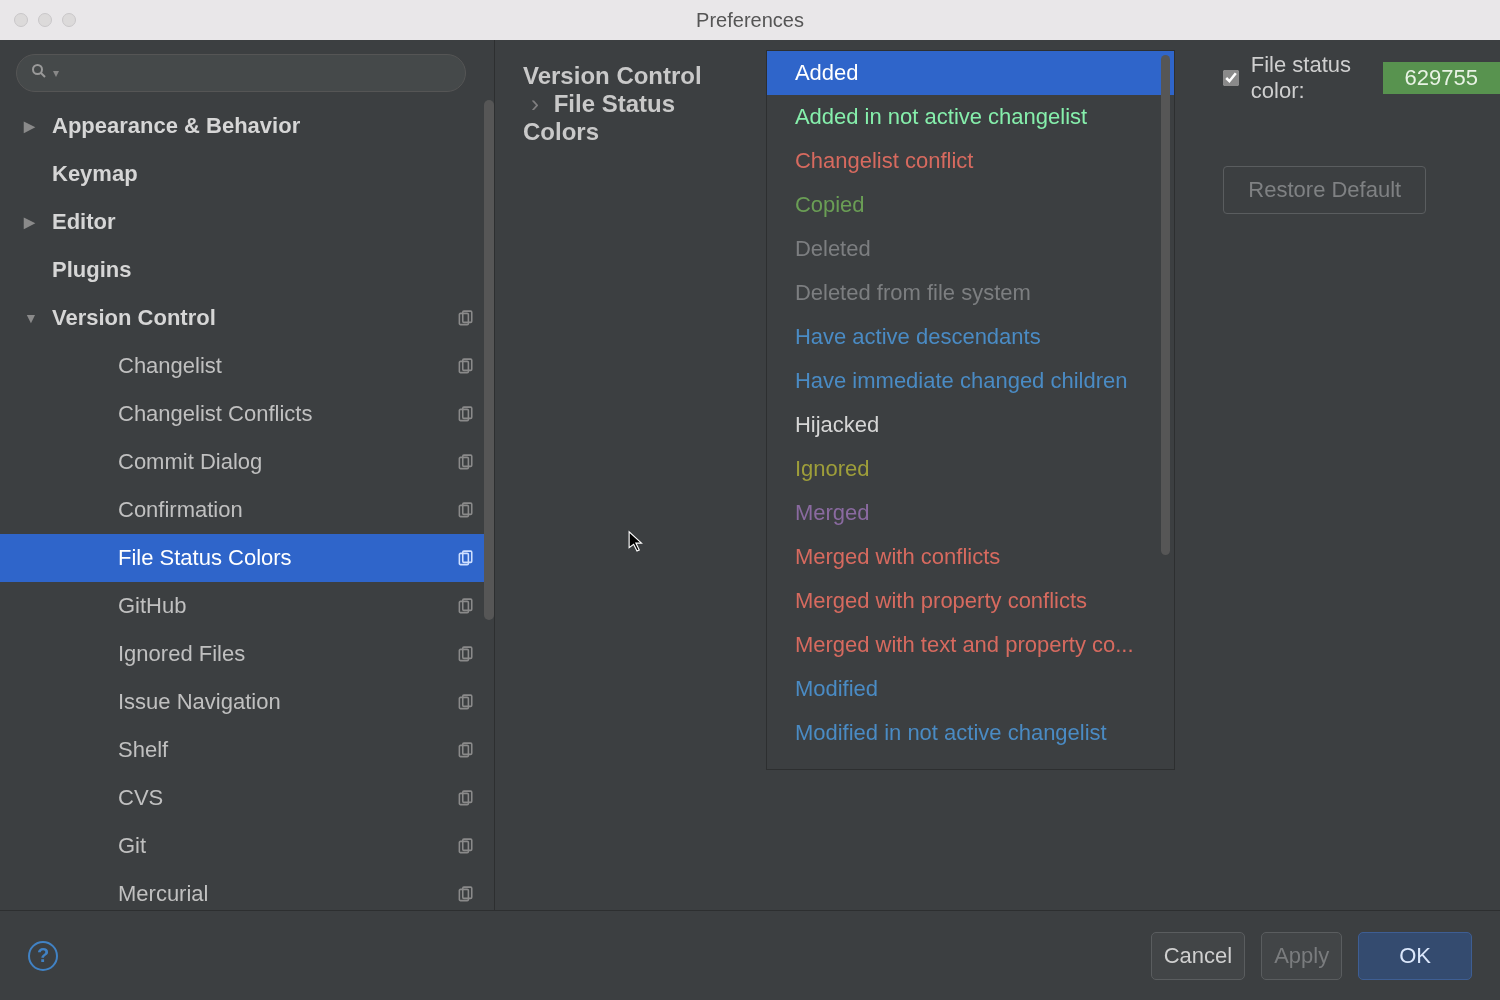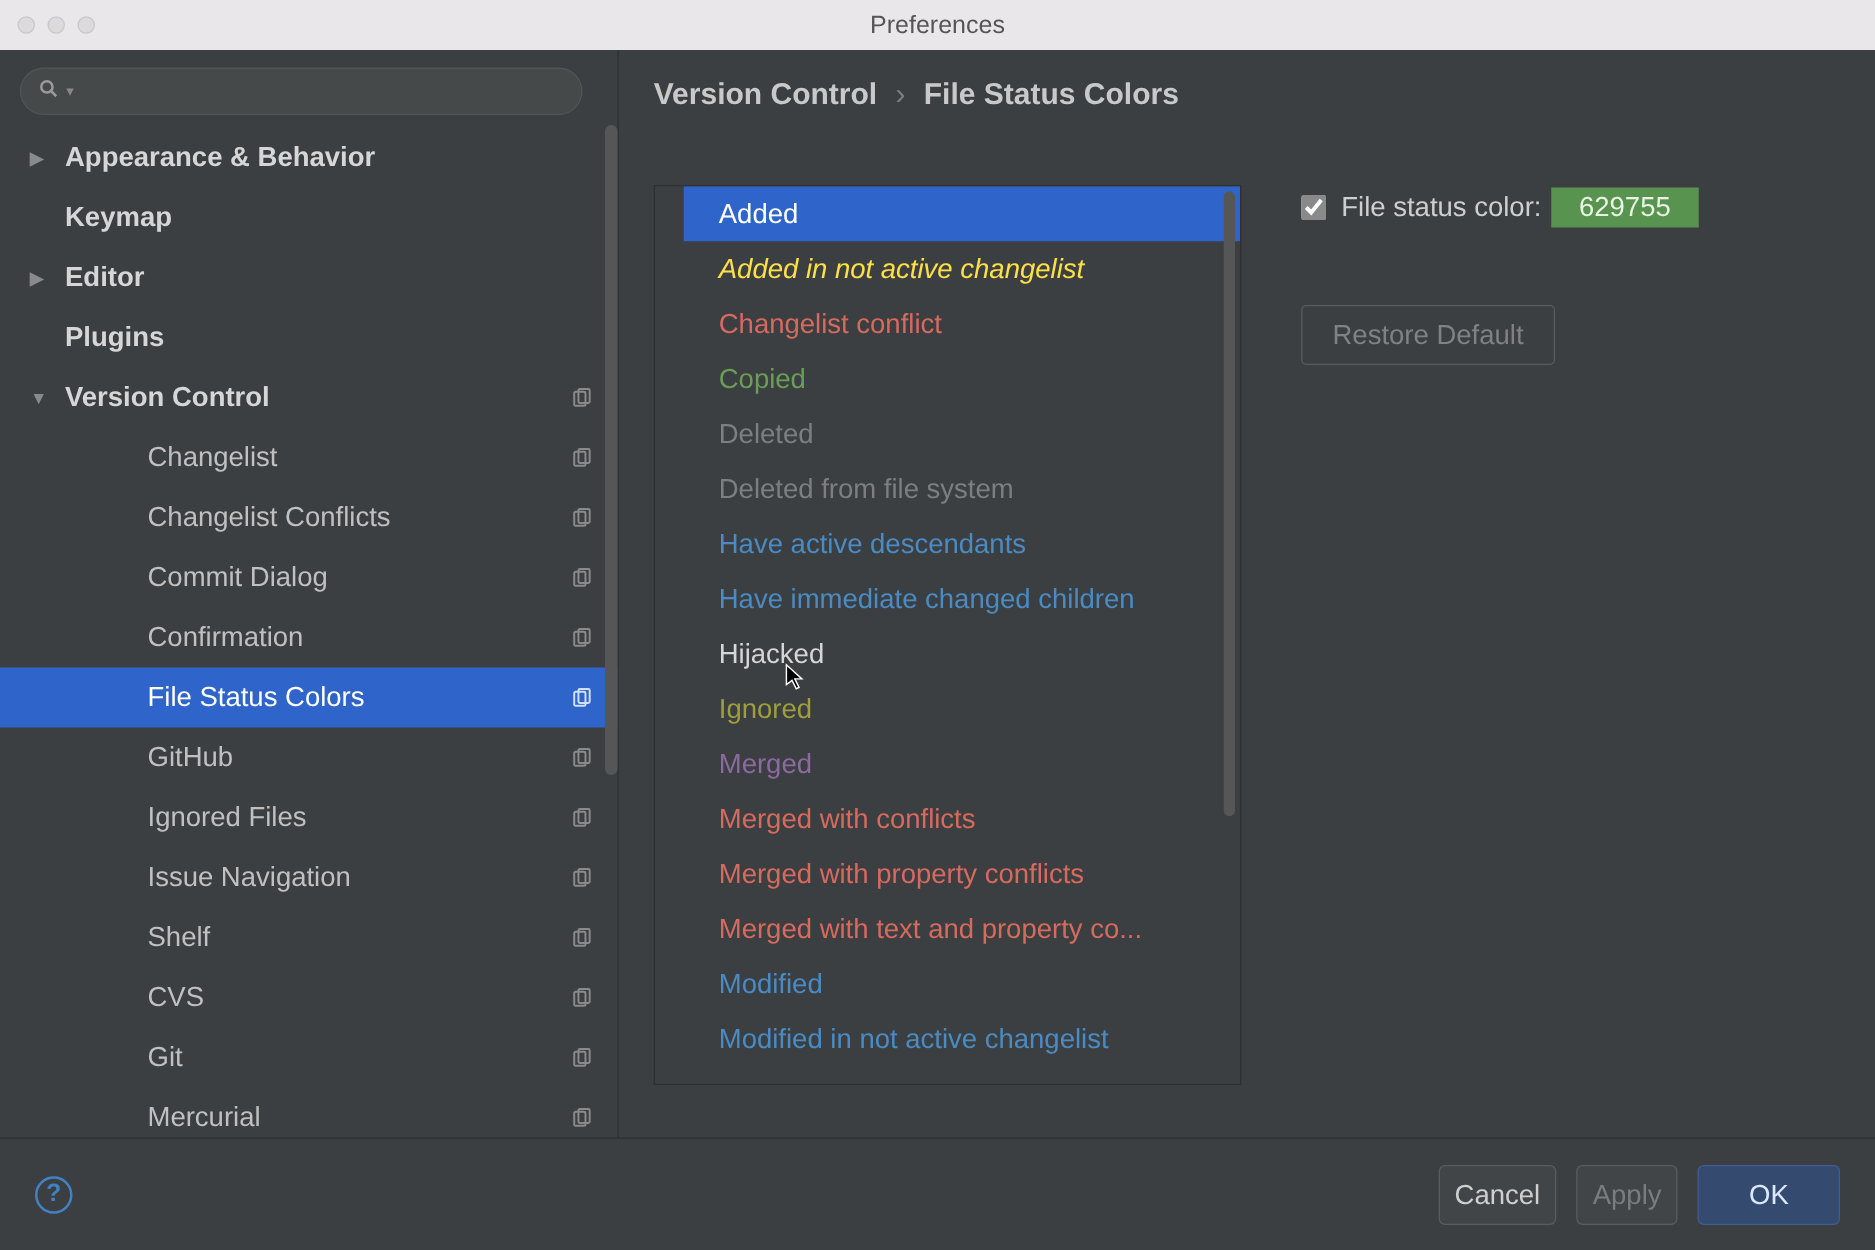--- a/index.html
+++ b/index.html
@@ -17,27 +17,27 @@
   .tree { overflow:hidden; }
   .row { display:flex; align-items:center; height:48px; font-size:22px; color:#c0c0c0; padding-left:24px; padding-right:18px; cursor:default; }
   .row .disc { width:28px; display:inline-block; color:#8a8a8a; font-size:14px; }
   .row.bold { font-weight:700; color:#d6d6d6; }
   .row .lbl { flex:1; }
   .row .copy { width:20px; height:20px; color:#7a7a7a; }
   .row.indent2 { padding-left:90px; }
   .row.selected { background:#2f65ca; color:#ffffff; }
   .row.selected .copy svg { stroke:#cfe0ff; }
   .vscroll-sb { position:absolute; right:0; top:60px; width:10px; height:520px; background:#565656; border-radius:5px; }
-  .content { flex:1; display:flex; flex-direction:column; padding:10px 0 0 0;gap:38px; }
+  .content { flex:1; display:flex; padding:10px 0 0 0; }
   .breadcrumb { font-size:24px; font-weight:700; color:#c9c9c9; padding:12px 28px 20px 28px; }
   .breadcrumb .sep { color:#807f80; padding:0 8px; font-weight:400; }
   .panels { display:flex; padding-left:28px; }
   .listpane { width:470px; position:relative; }
   .statuslist { background:#3c3f41; border:1px solid #2d2f30; height:720px; overflow:hidden; position:relative; }
-  .statuslist .item { height:44px; display:flex; align-items:center; padding-left:28px; font-size:22px; white-space:nowrap; overflow:hidden; text-overflow:ellipsis;margin-left:23px; }
+  .statuslist .item { height:44px; display:flex; align-items:center; padding-left:28px; font-size:22px; white-space:nowrap; overflow:hidden; text-overflow:ellipsis; }
   .statuslist .item.sel { background:#2f65ca !important; color:#ffffff !important; }
   .list-scroll { position:absolute; right:4px; top:4px; width:9px; height:500px; background:#565656; border-radius:5px; }
   .right { padding-left:48px; padding-top:2px; }
   .chkrow { display:flex; align-items:center; font-size:22px; color:#cfcfcf; }
   .chkrow input { width:20px; height:20px; margin-right:12px; accent-color:#8a8a8a; }
   .swatch { margin-left:8px; background:#58934f; color:#e8f3e4; padding:3px 22px; font-size:22px; font-family:inherit; }
   .restore { margin-top:62px; border:1px solid #5a5d5f; background:transparent; color:#7f8183; font-size:22px; padding:10px 24px; border-radius:4px; }
   .footer { height:90px; border-top:1px solid #2d2f30; display:flex; align-items:center; padding:0 28px; }
   .help { width:30px; height:30px; border:2px solid #4182c4; color:#4182c4; border-radius:50%; display:flex; align-items:center; justify-content:center; font-size:20px; font-weight:700; }
   .spacer { flex:1; }
@@ -200,21 +200,21 @@
   <div class="content">
     <div class="breadcrumb">
       <span>Version Control</span>
       <span class="sep">›</span>
       <span>File Status Colors</span>
     </div>
     <div class="panels">
       <div class="listpane">
         <div class="statuslist" id="statuslist">
           <div class="item sel" style="color: rgb(255, 255, 255);">Added</div>
-            <div class="item" style="color: #fde047; font-style: italic;">Added in not active changelist</div>
+            <div class="item" style="color: #86efac;">Added in not active changelist</div>
             <div class="item" style="color: rgb(215, 106, 95);">Changelist conflict</div>
             <div class="item" style="color: rgb(106, 158, 85);">Copied</div>
             <div class="item" style="color: rgb(124, 126, 128);">Deleted</div>
             <div class="item" style="color: rgb(124, 126, 128);">Deleted from file system</div>
             <div class="item" style="color: rgb(74, 139, 196);">Have active descendants</div>
             <div class="item" style="color: rgb(74, 139, 196);">Have immediate changed children</div>
             <div class="item" style="color: rgb(214, 214, 214);">Hijacked</div>
             <div class="item" style="color: rgb(158, 158, 58);">Ignored</div>
             <div class="item" style="color: rgb(138, 106, 160);">Merged</div>
             <div class="item" style="color: rgb(215, 106, 95);">Merged with conflicts</div>

